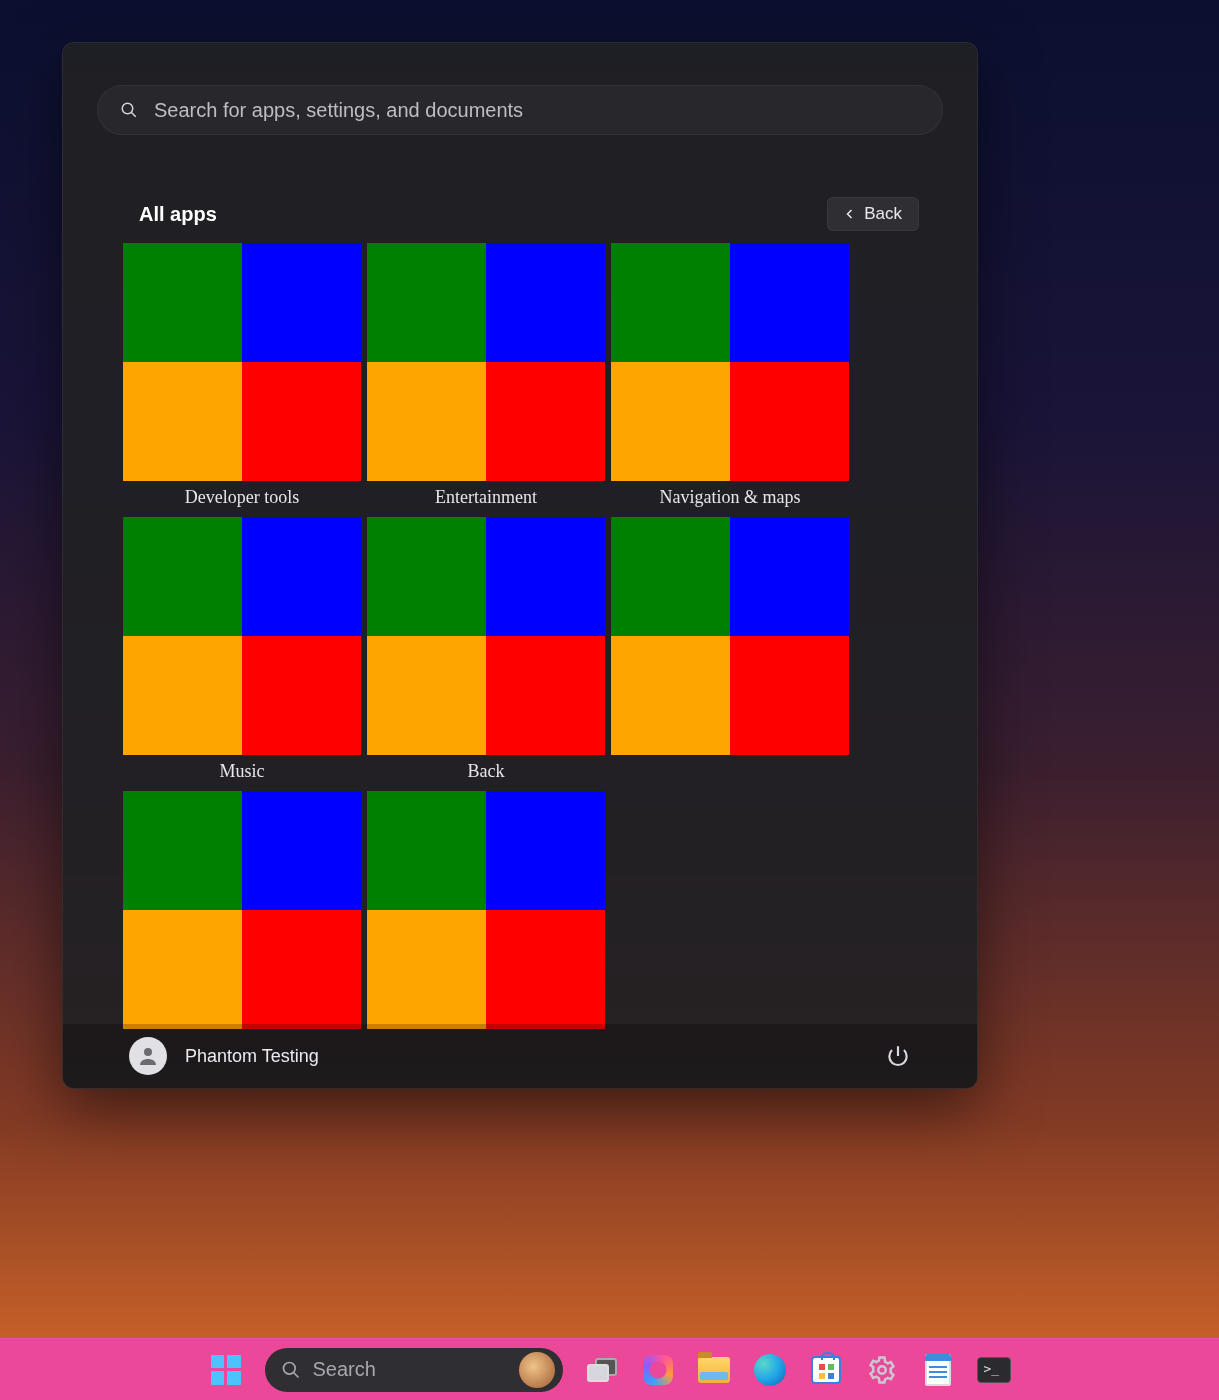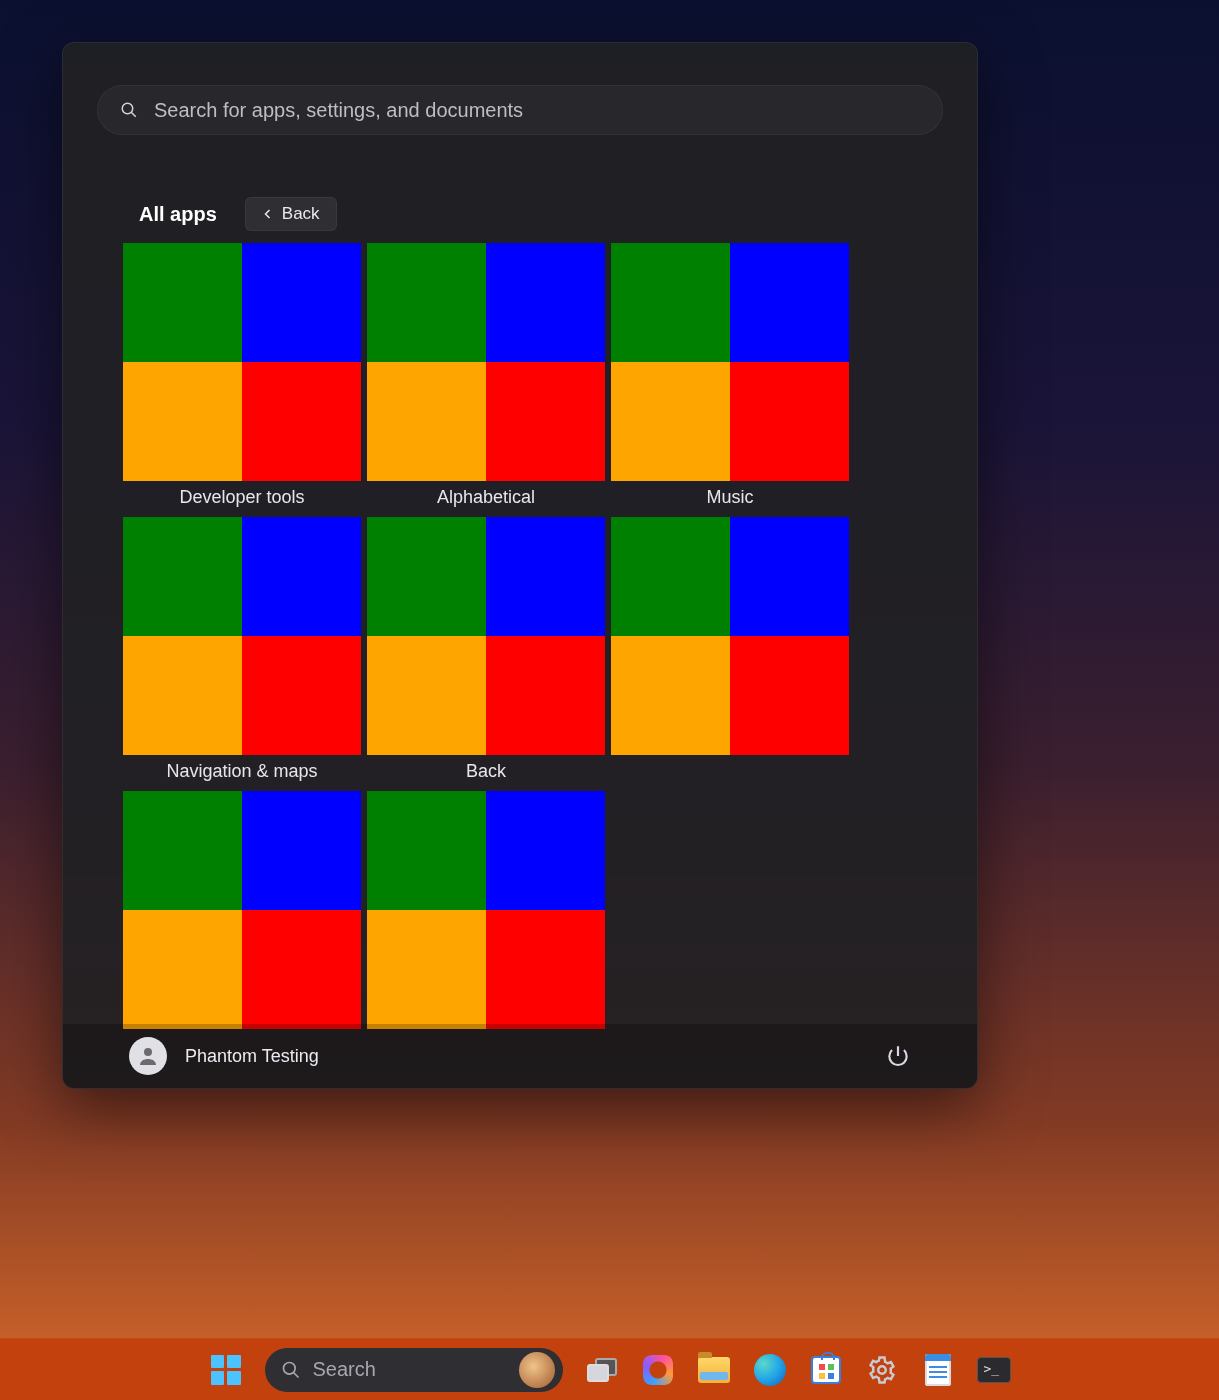--- a/index.html
+++ b/index.html
@@ -45,20 +45,21 @@
     color: #e7e7ea;
     font-size: 20px;
   }
   .search-bar input::placeholder { color: #bdbdc5; }
 
   .header-row {
     position: absolute;
     left: 76px; right: 58px; top: 154px;
     display: flex;
     align-items: center;
+    justify-content: space-between;
   }
   .all-apps-label { font-size: 20px; font-weight: 600; color: #fff; }
   .back-btn {
     display: flex; align-items: center; gap: 8px;
     background: rgba(255,255,255,0.07);
     border: 1px solid rgba(255,255,255,0.05);
     border-radius: 6px;
     padding: 6px 16px;
     font-size: 17px;
     color: #e9e9ee;
@@ -111,20 +112,21 @@
     display: grid;
     grid-template-columns: repeat(3, 238px);
     column-gap: 6px;
     row-gap: 6px;
   }
   .cat {
     display: flex;
     flex-direction: column;
     align-items: center;
     cursor: pointer;
+    font-family: Liberation Serif, serif;
   }
   .cat .tile {
     width: 238px;
     height: 238px;
     display: grid;
     grid-template-columns: 1fr 1fr;
     grid-template-rows: 1fr 1fr;
   }
   .q-green  { background: #008000; }
   .q-blue   { background: #0000ff; }
@@ -159,21 +161,21 @@
   }
   .avatar svg { width: 24px; height: 24px; fill: #6a6a70; }
   .user-name { font-size: 18px; color: #eaeaf0; }
   .power-btn { width: 26px; height: 26px; cursor: pointer; }
 
   
   .taskbar {
     position: absolute;
     left: 0; right: 0; bottom: 0;
     height: 62px;
-    background: #c2410c;
+    background: #ec4899;
     border-top: 1px solid rgba(255,255,255,0.05);
     display: flex;
     align-items: center;
     justify-content: center;
     gap: 22px;
   }
   .taskbar-inner { display: flex; align-items: center; gap: 22px; }
   .tb-btn {
     width: 34px; height: 34px;
     display: flex; align-items: center; justify-content: center;
@@ -304,39 +306,39 @@
       </div>
       <div class="label">Developer tools</div>
     </div>
     <div class="cat">
       <div class="tile">
         <div class="q-green"></div>
           <div class="q-blue"></div>
           <div class="q-orange"></div>
           <div class="q-red"></div>
       </div>
-      <div class="label">Alphabetical</div>
+      <div class="label">Entertainment</div>
+    </div>
+    <div class="cat">
+      <div class="tile">
+        <div class="q-green"></div>
+          <div class="q-blue"></div>
+          <div class="q-orange"></div>
+          <div class="q-red"></div>
+      </div>
+      <div class="label">Navigation &amp; maps</div>
     </div>
     <div class="cat">
       <div class="tile">
         <div class="q-green"></div>
           <div class="q-blue"></div>
           <div class="q-orange"></div>
           <div class="q-red"></div>
       </div>
       <div class="label">Music</div>
-    </div>
-    <div class="cat">
-      <div class="tile">
-        <div class="q-green"></div>
-          <div class="q-blue"></div>
-          <div class="q-orange"></div>
-          <div class="q-red"></div>
-      </div>
-      <div class="label">Navigation &amp; maps</div>
     </div>
     <div class="cat">
       <div class="tile">
         <div class="q-green"></div>
           <div class="q-blue"></div>
           <div class="q-orange"></div>
           <div class="q-red"></div>
       </div>
       <div class="label">Back</div>
     </div>

